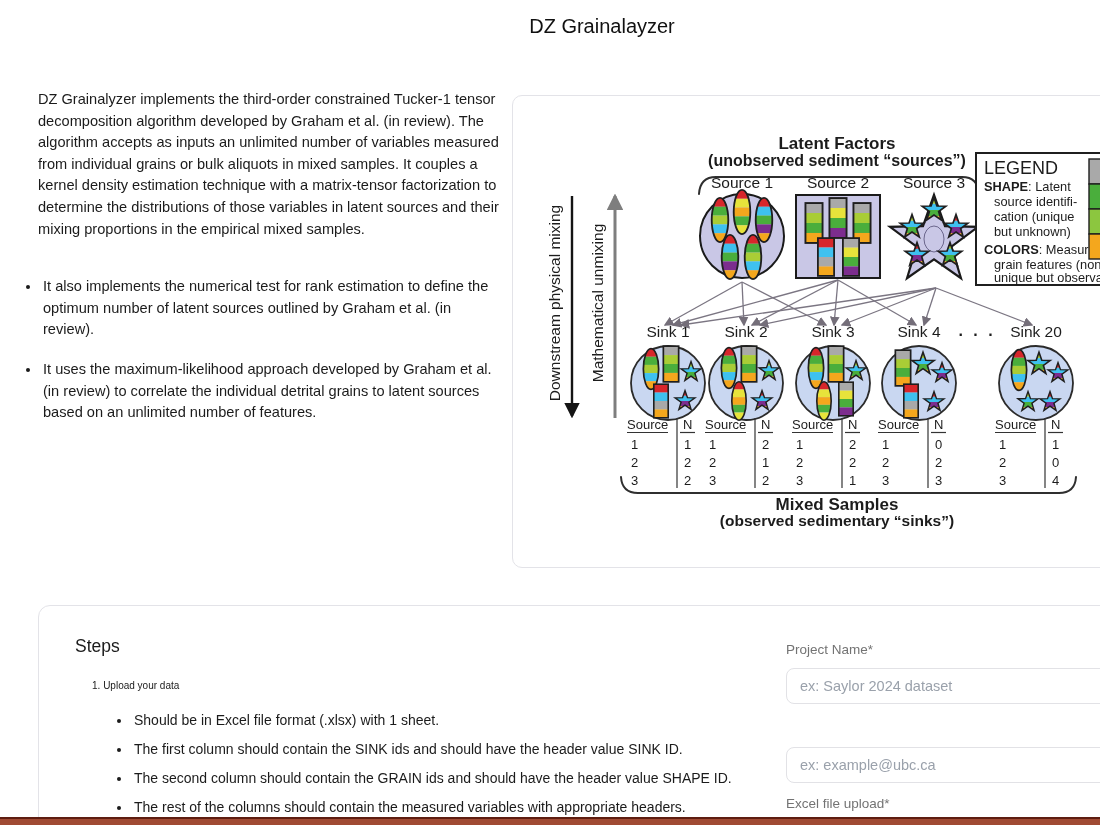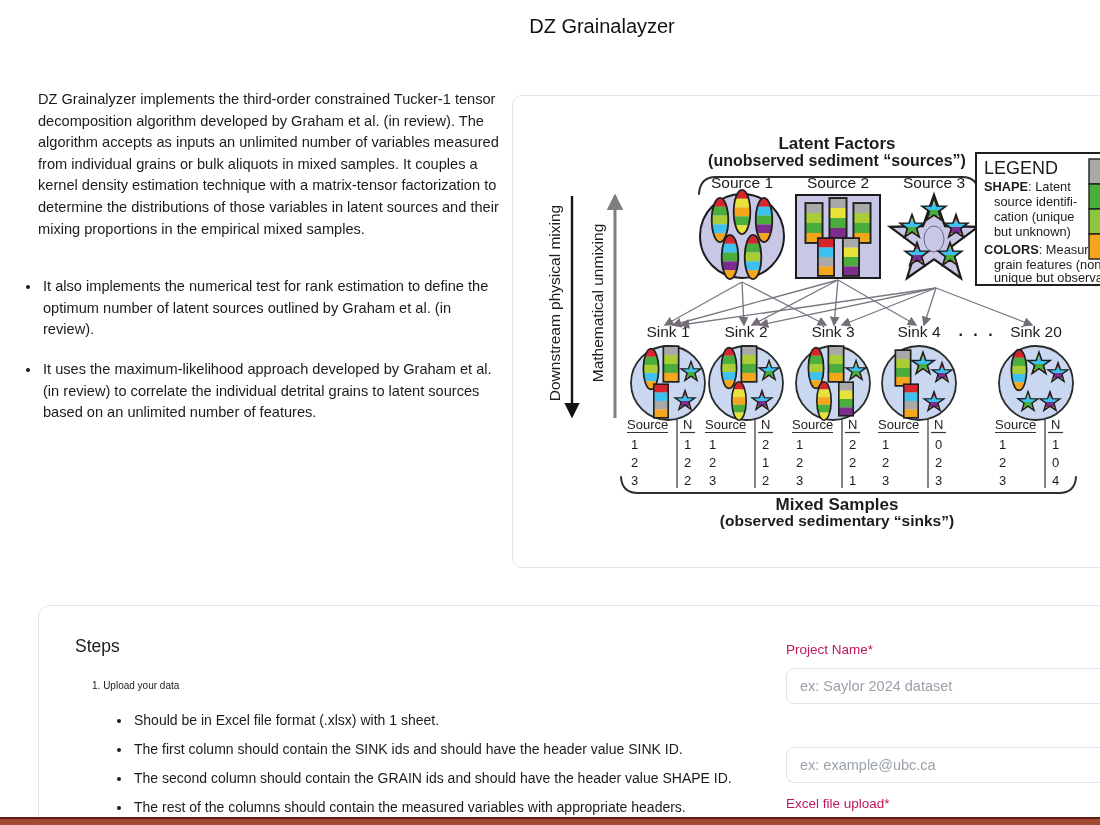--- a/index.html
+++ b/index.html
@@ -45,21 +45,21 @@
   .steps-heading{position:absolute;left:36px;top:30px;margin:0;font-size:17.5px;font-weight:400}
   .step-item{position:absolute;left:53px;top:74px;font-size:10px}
   .step-bullets{
     position:absolute;left:76px;top:105px;width:660px;margin:0;
     padding-left:17px;list-style:disc;font-size:14px;
   }
   .step-bullets li{margin-bottom:9.5px;line-height:19.5px;padding-left:2px}
   .step-bullets b{font-weight:400}
   
   .form-col{position:absolute;left:747px;top:0;width:420px;height:300px}
-  .f-label{position:absolute;left:0;font-size:13.5px;color:#be185d;white-space:nowrap}
+  .f-label{position:absolute;left:0;font-size:13.5px;color:#737373;white-space:nowrap}
   .f-input{
     position:absolute;left:0;width:420px;height:36px;
     border:1px solid #e2e2e6;border-radius:8px;box-sizing:border-box;
     padding:0 13px;font-size:14.5px;font-family:inherit;color:#1b1b1b;outline:none;background:#fff;
   }
   .f-input::placeholder{color:#9aa1ab}
   #lbl-project{top:36px}
   #inp-project{top:62px}
   #lbl-email{top:113px}
   #inp-email{top:141px}

